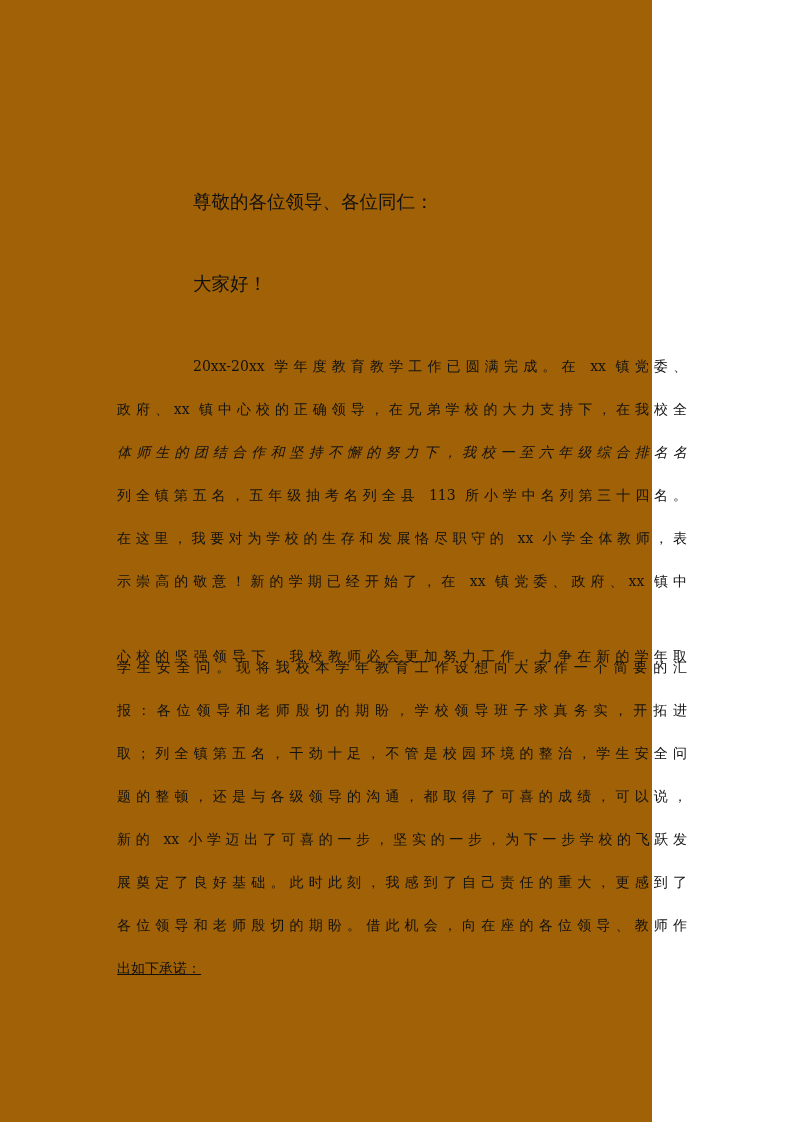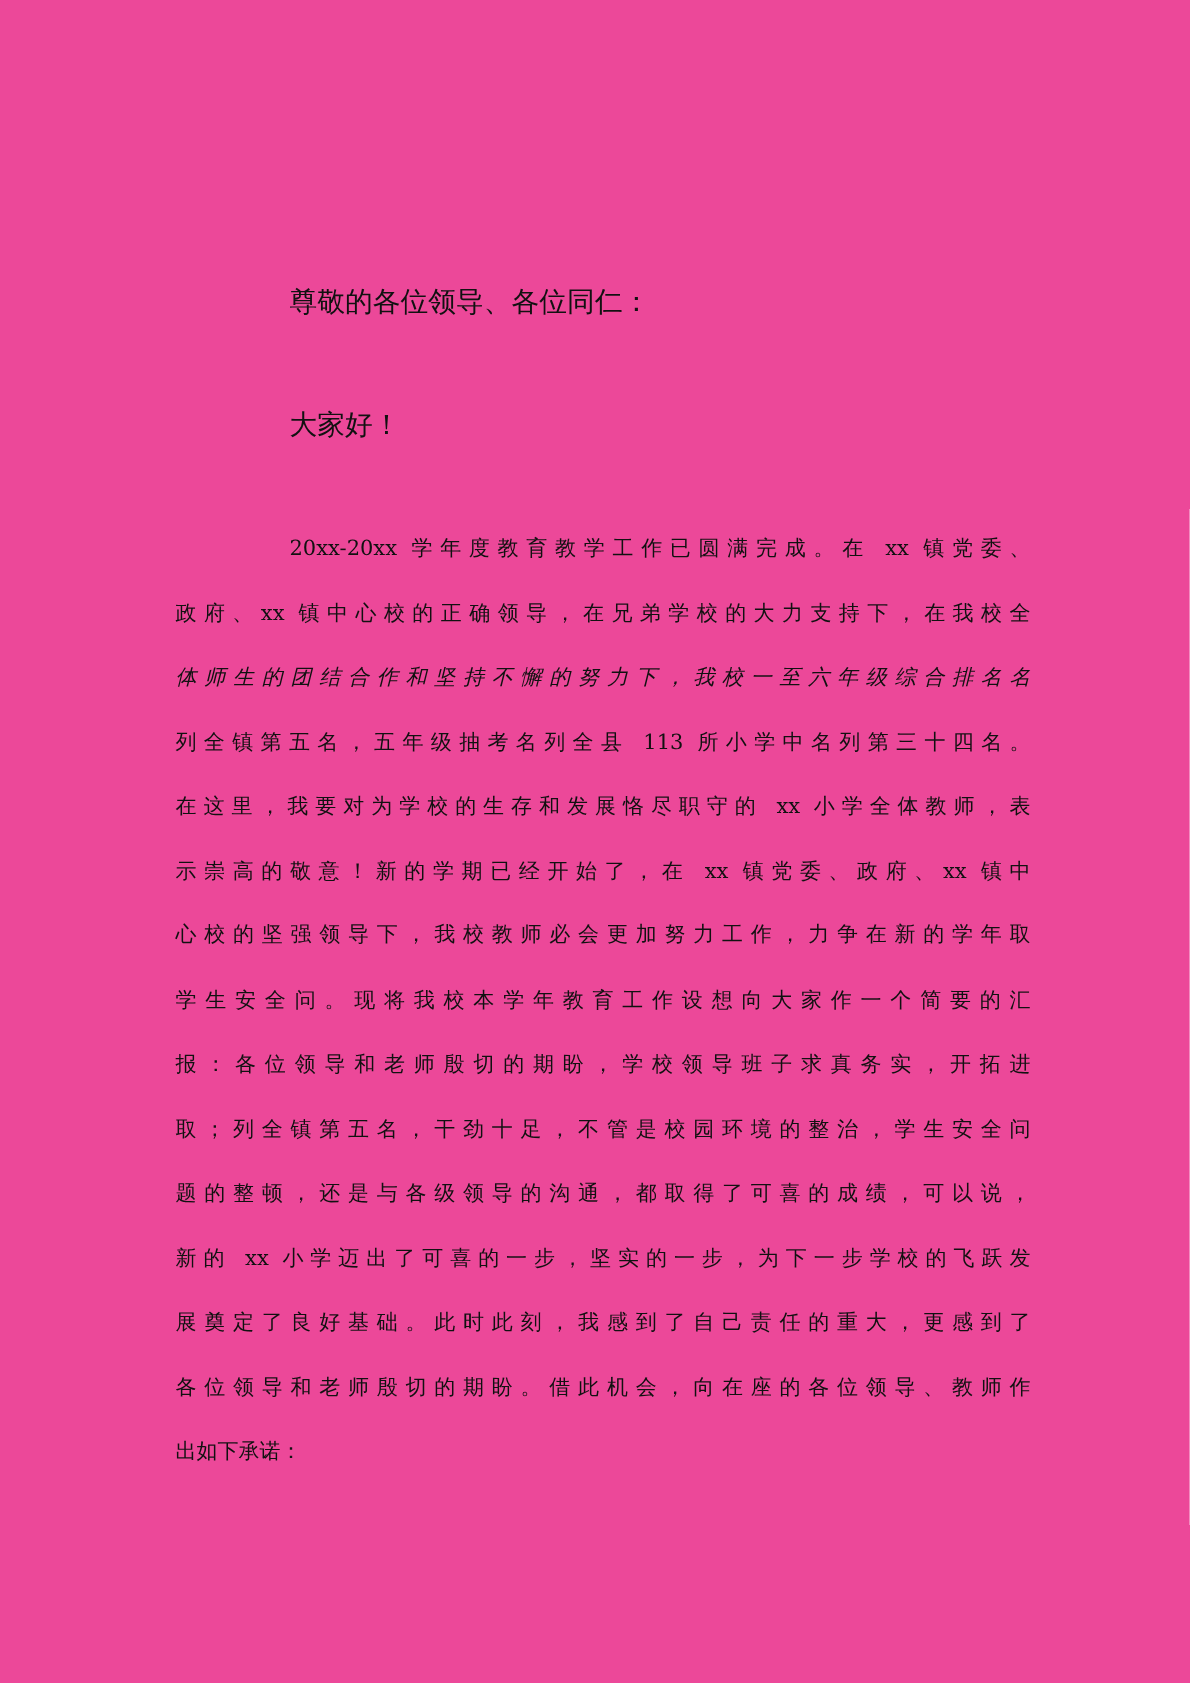--- a/index.html
+++ b/index.html
@@ -1,18 +1,18 @@
 <!DOCTYPE html>
 <html><head>
   <meta charset="utf-8">
   <style>
     html, body { margin: 0; padding: 0; background: #ffffff; }
     body { width: 793px; height: 1122px; position: relative; overflow: hidden; }
     .page {
-      position: absolute; left: 0; top: 0; width: 793px; height: 1122px; background: #ec4899;
+      position: absolute; left: 0; top: 0; width: 652px; height: 1122px; background: #a16207;
       font-family: "DejaVu Serif", "Liberation Serif", serif;
       color: #111;
     }
     .line {
       position: absolute;
       left: 117px;
       width: 570px;
       font-size: 14px;
       line-height: 24px;
       white-space: nowrap;
@@ -31,23 +31,23 @@
   <div class="salutation" style="top:190px;">尊敬的各位领导、各位同仁：</div>
   <div class="salutation" style="top:272px;">大家好！</div>
 
   <div>
     <div class="line indent" style="top:354px;">20xx-20xx 学年度教育教学工作已圆满完成。在 xx 镇党委、</div>
     <div class="line" style="top:397px;">政府、xx 镇中心校的正确领导，在兄弟学校的大力支持下，在我校全</div>
     <div class="line" style="top:440px;font-style:italic;">体师生的团结合作和坚持不懈的努力下，我校一至六年级综合排名名</div>
     <div class="line" style="top:483px;">列全镇第五名，五年级抽考名列全县 113 所小学中名列第三十四名。</div>
     <div class="line" style="top:526px;">在这里，我要对为学校的生存和发展恪尽职守的 xx 小学全体教师，表</div>
     <div class="line" style="top:569px;">示崇高的敬意！新的学期已经开始了，在 xx 镇党委、政府、xx 镇中</div>
-    <div class="line" style="top:612px;font-family:Liberation Serif, serif;">心校的坚强领导下，我校教师必会更加努力工作，力争在新的学年取</div>
+    <div class="line" style="top:644px;">心校的坚强领导下，我校教师必会更加努力工作，力争在新的学年取</div>
     <div class="line" style="top:655px;">学生安全问。现将我校本学年教育工作设想向大家作一个简要的汇</div>
     <div class="line" style="top:698px;">报：各位领导和老师殷切的期盼，学校领导班子求真务实，开拓进</div>
     <div class="line" style="top:741px;">取；列全镇第五名，干劲十足，不管是校园环境的整治，学生安全问</div>
     <div class="line" style="top:784px;">题的整顿，还是与各级领导的沟通，都取得了可喜的成绩，可以说，</div>
     <div class="line" style="top:827px;">新的 xx 小学迈出了可喜的一步，坚实的一步，为下一步学校的飞跃发</div>
     <div class="line" style="top:870px;">展奠定了良好基础。此时此刻，我感到了自己责任的重大，更感到了</div>
     <div class="line" style="top:913px;">各位领导和老师殷切的期盼。借此机会，向在座的各位领导、教师作</div>
-    <div class="line last" style="top:956px;">出如下承诺：</div>
+    <div class="line last" style="top:956px;text-decoration:underline;">出如下承诺：</div>
   </div>
 </div>
 
 </body></html>

